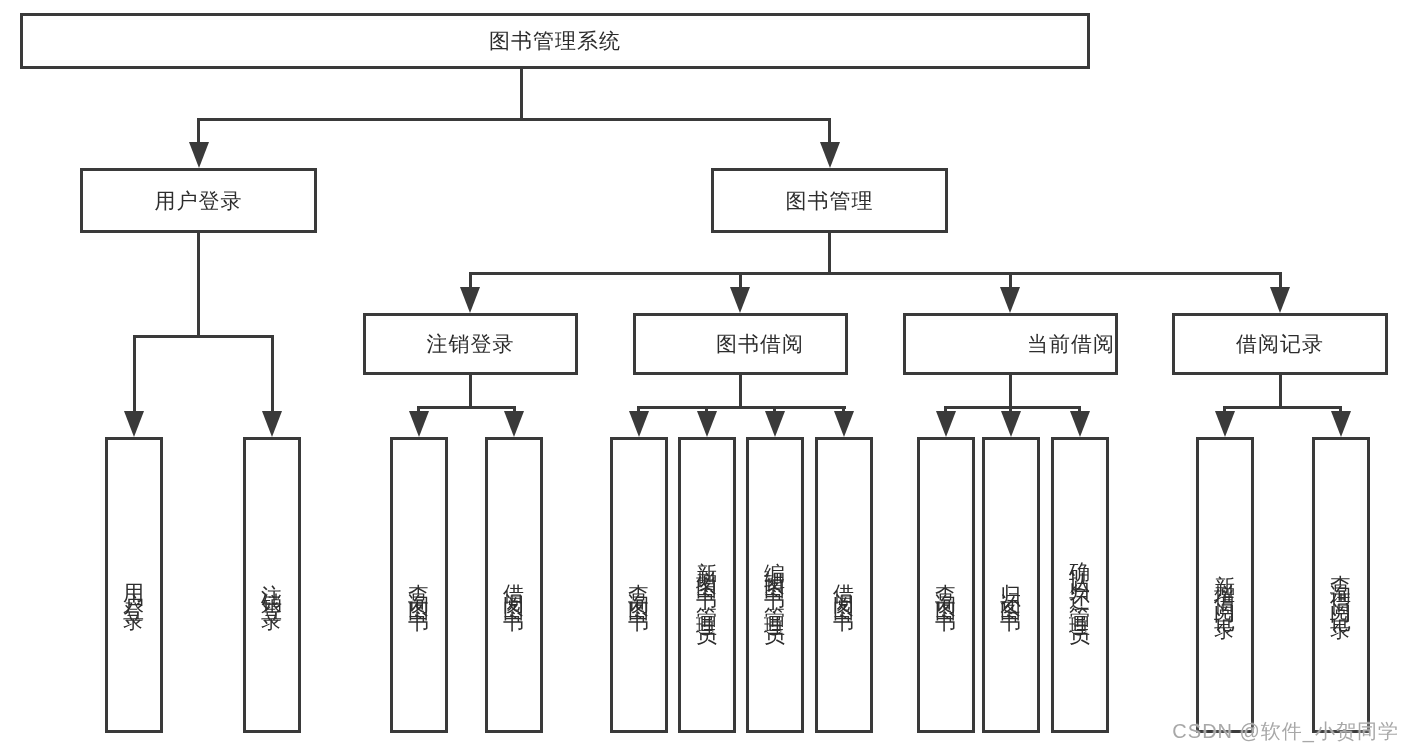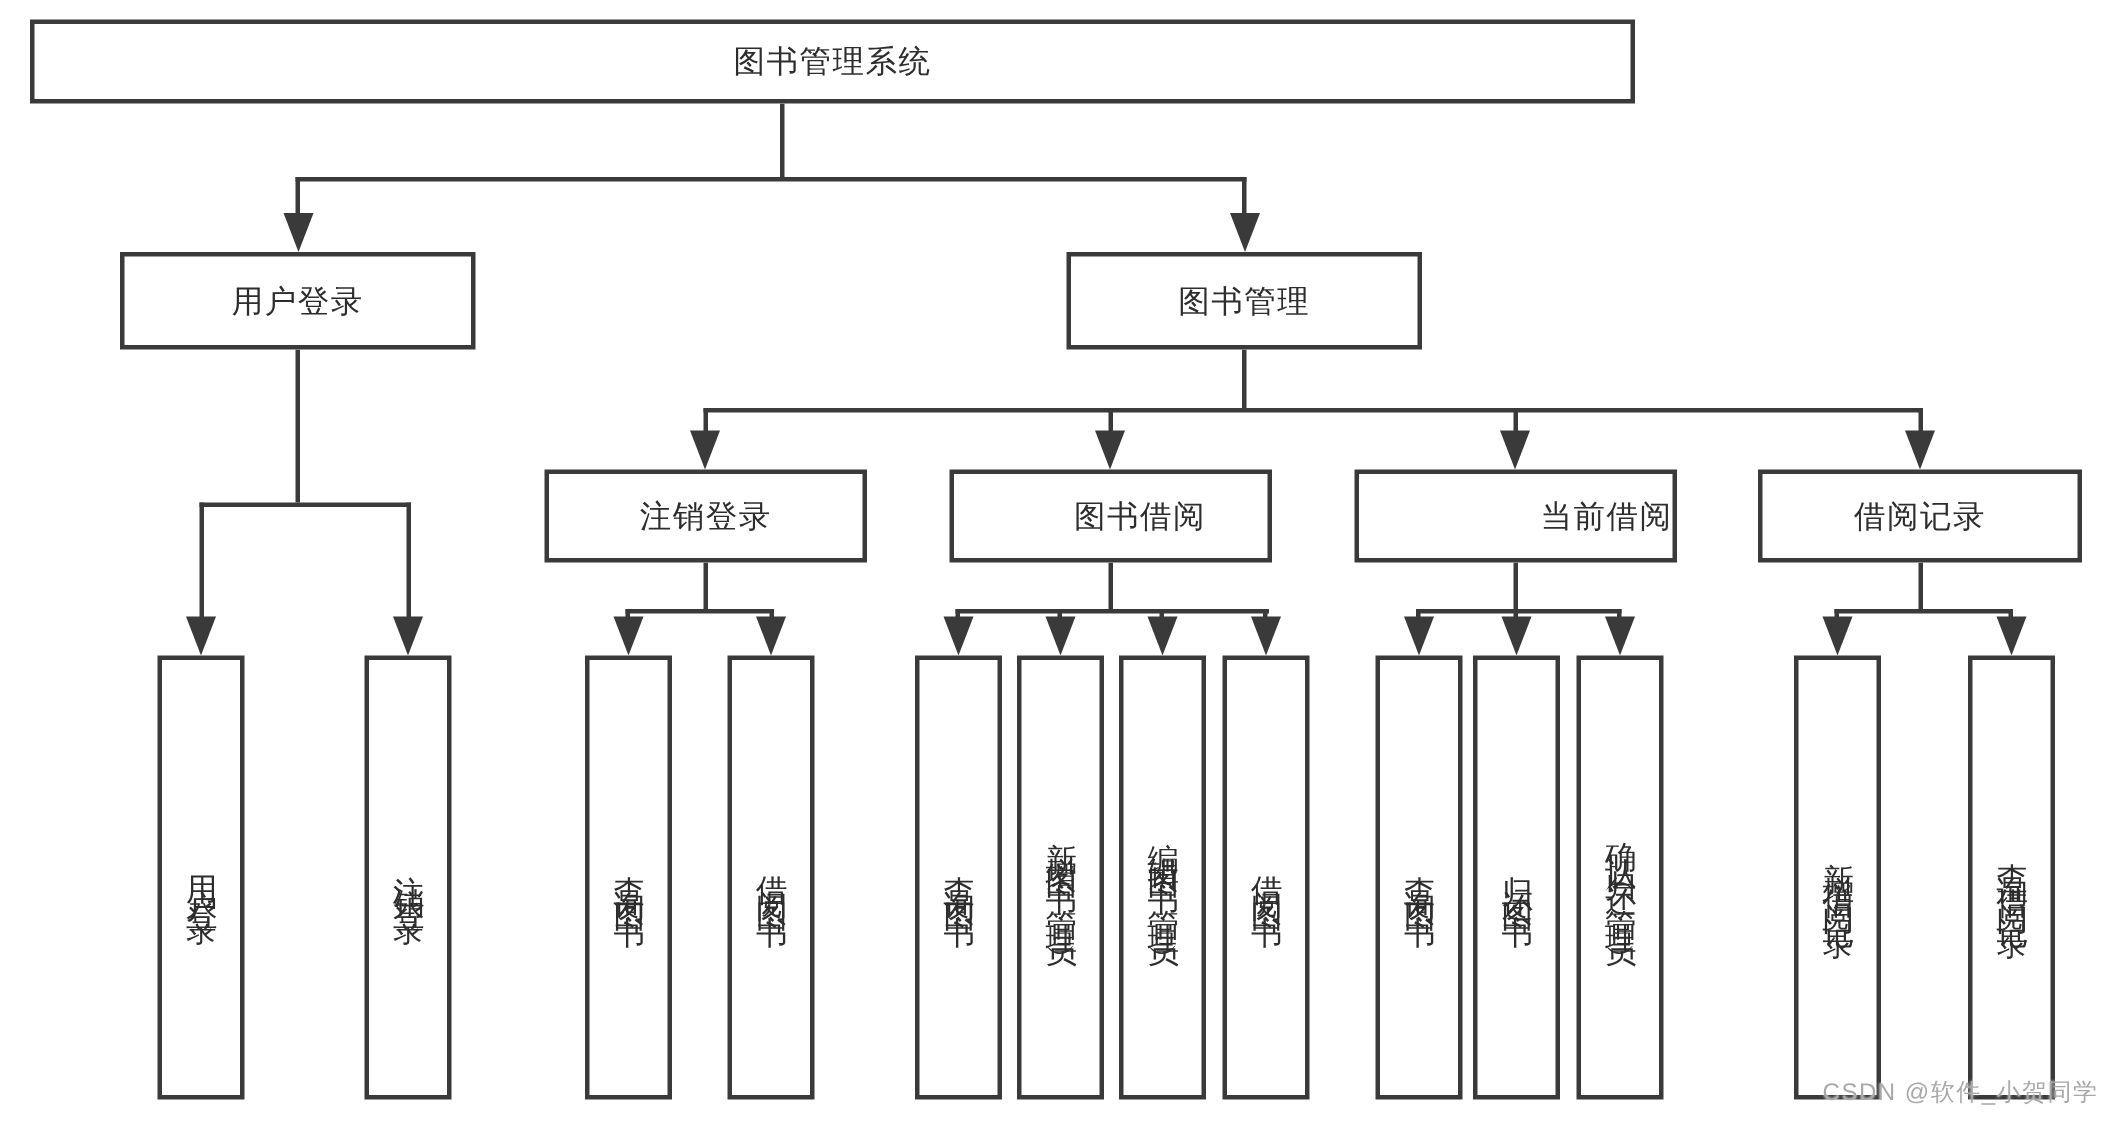--- a/index.html
+++ b/index.html
@@ -45,21 +45,21 @@
     height: 0;
     border-left: 10px solid transparent;
     border-right: 10px solid transparent;
     border-top: 26px solid #3a3a3a;
     z-index: 1;
   }
   .watermark {
     position: absolute;
     right: 6px;
     top: 718px;
-    font-size: 16px;
+    font-size: 20px;
     color: #a8a8a8;
     letter-spacing: 1px;
     z-index: 5;
     text-shadow: 0 0 2px #ffffff;
   }
 </style>
 </head>
 <body>
 
 <div id="canvas">

